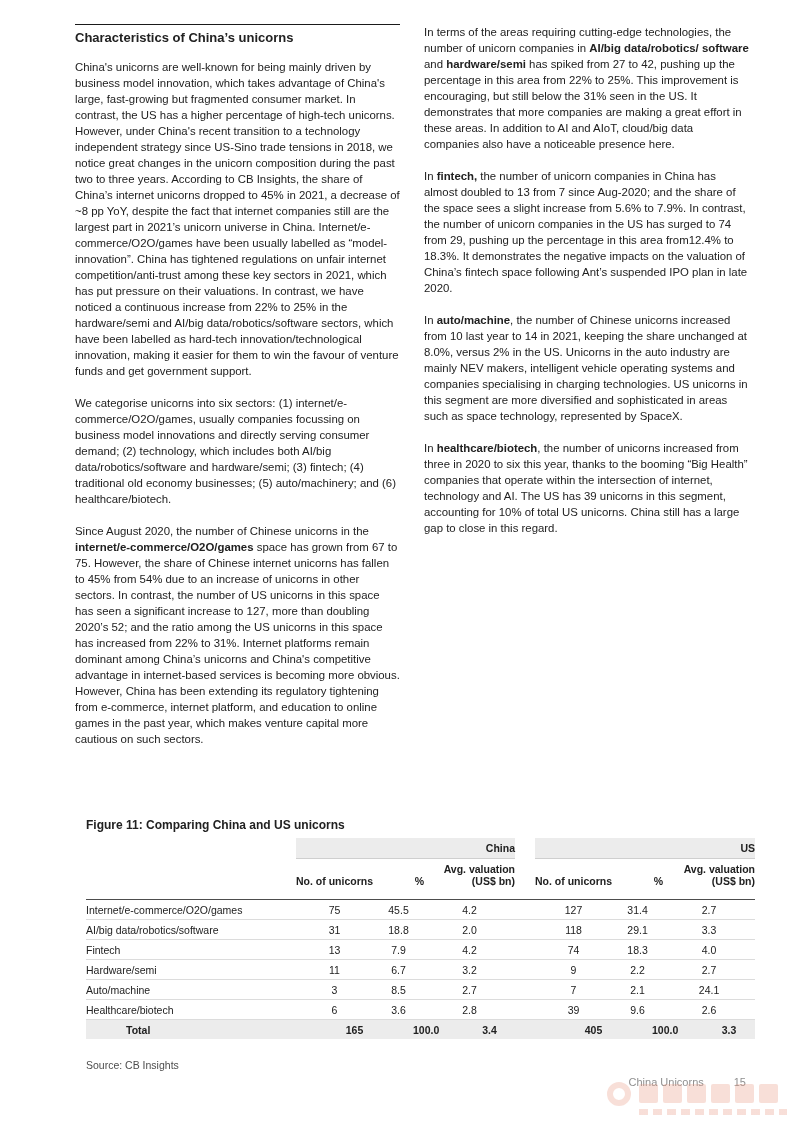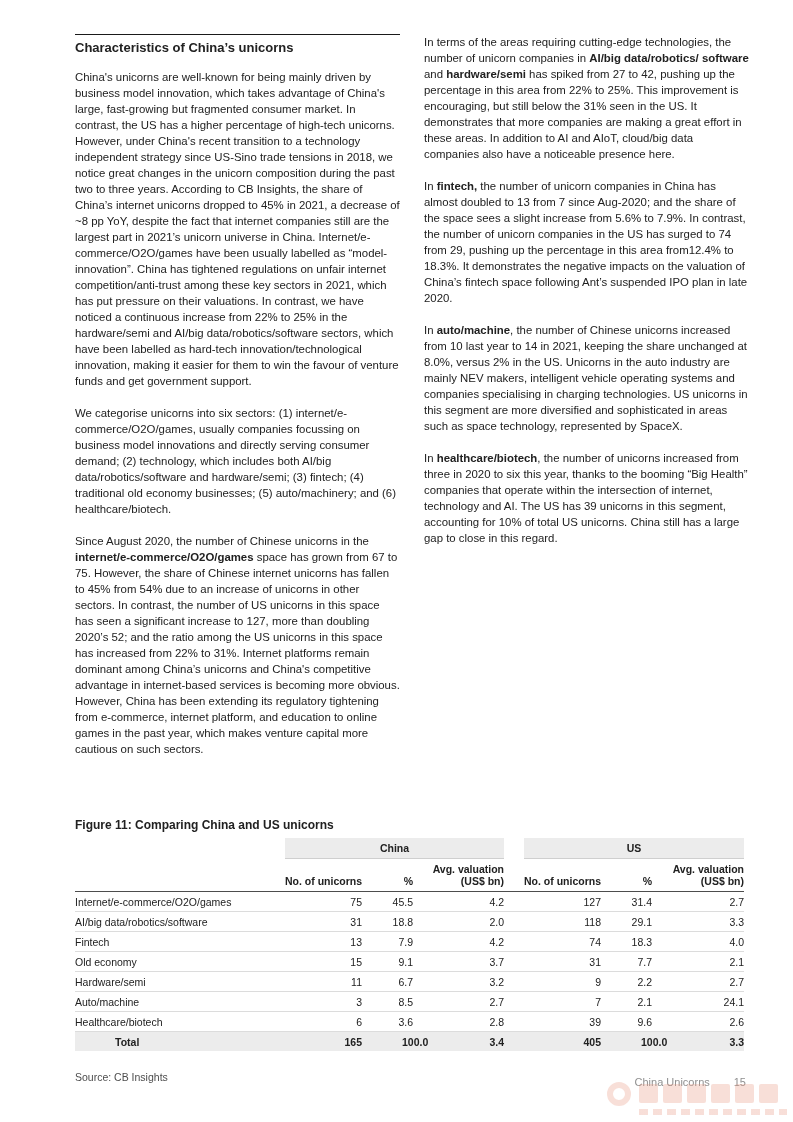--- a/index.html
+++ b/index.html
@@ -2,56 +2,56 @@
 <html style="--band-bg: #ececec; --wm-color: rgba(231,148,127,0.30);"><head>
 <meta charset="utf-8">
 <style>
   html,body { margin:0; padding:0; background:#e8e8e8; }
   .page {
     position:relative; width:793px; height:1122px; margin:0 auto;
     background:#ffffff; overflow:hidden;
     font-family:"Liberation Sans", sans-serif; color:#212121;
   }
   
-  .columns { position:absolute; left:75px; top:34px; width:674px; display:flex; gap:24px; }
+  .columns { position:absolute; left:75px; top:24px; width:674px; display:flex; gap:24px; }
   .col { width:325px; font-size:11.4px; line-height:16px; text-align:left; }
   .col p { margin:0 0 16px 0; }
   .section-heading {
     margin:0 0 14px 0; padding-top:5px; border-top:1px solid #1a1a1a;
     font-size:13px; line-height:15px; font-weight:bold;
   }
   b { font-weight:bold; }
 
   
-  .figure-section { position:absolute; left:75px; top:818px; width:669px; }
+  .figure-section { position:absolute; left:86px; top:818px; width:669px; }
   .fig-title { font-size:12px; font-weight:bold; margin:0 0 6px 0; }
   table.fig { border-collapse:collapse; width:669px; table-layout:fixed; font-size:10.5px; color:#212121; }
   table.fig th, table.fig td { padding:0; }
   tr.band-row th { height:20px; }
   tr.band-row th.band {
     background:var(--band-bg,#ececec); font-weight:bold; font-size:10.5px;
-    text-align:center; vertical-align:middle; border-bottom:1px solid #cfcfcf;
+    text-align:right; vertical-align:middle; border-bottom:1px solid #cfcfcf;
   }
   tr.colhead-row th {
     font-weight:bold; text-align:right; vertical-align:bottom;
-    padding:4px 0 4px 0; border-bottom:1px solid #4d4d4d; line-height:12px;
+    padding:4px 0 12px 0; border-bottom:1px solid #4d4d4d; line-height:12px;
   }
   tr.colhead-row th .l2 { display:block; }
   table.fig tbody td {
     height:19px; vertical-align:middle; border-bottom:1px solid #dcdcdc;
   }
   table.fig td.cat { text-align:left; }
-  table.fig td.num { text-align:right; }
+  table.fig td.num { text-align:center; }
   table.fig tr.total-row td {
     background:var(--band-bg,#ececec); font-weight:bold; border-bottom:none;padding-left:40px;
   }
   .source { margin-top:20px; font-size:10.5px; color:#4d4d4d; }
 
   
-  .footer { position:absolute; top:1076px; right:47px; display:flex; gap:24px; align-items:baseline;
+  .footer { position:absolute; top:1076px; right:47px; display:flex; gap:30px; align-items:baseline;
     font-size:11px; color:#8f8f8f; }
 
   
   .watermark { position:absolute; top:1080px; right:4px; width:182px; height:40px; pointer-events:none; }
   .wm-circle { position:absolute; left:0; top:2px; width:24px; height:24px; border-radius:50%;
     border:6px solid var(--wm-color,rgba(231,148,127,0.30)); box-sizing:border-box; }
   .wm-block { position:absolute; top:4px; width:19px; height:19px; border-radius:2px;
     background:var(--wm-color,rgba(231,148,127,0.30)); }
   .wm-strip { position:absolute; top:29px; left:32px; width:148px; height:6px;
     background:repeating-linear-gradient(90deg, var(--wm-color,rgba(231,148,127,0.25)) 0 9px, transparent 9px 14px); }
@@ -138,30 +138,20 @@
             <td class="cat">Fintech</td>
             <td class="num">13</td>
             <td class="num">7.9</td>
             <td class="num">4.2</td>
             <td class="gap"></td>
             <td class="num">74</td>
             <td class="num">18.3</td>
             <td class="num">4.0</td>
           </tr>
           <tr>
-            <td class="cat">Old economy</td>
-            <td class="num">15</td>
-            <td class="num">9.1</td>
-            <td class="num">3.7</td>
-            <td class="gap"></td>
-            <td class="num">31</td>
-            <td class="num">7.7</td>
-            <td class="num">2.1</td>
-          </tr>
-          <tr>
             <td class="cat">Hardware/semi</td>
             <td class="num">11</td>
             <td class="num">6.7</td>
             <td class="num">3.2</td>
             <td class="gap"></td>
             <td class="num">9</td>
             <td class="num">2.2</td>
             <td class="num">2.7</td>
           </tr>
           <tr>

